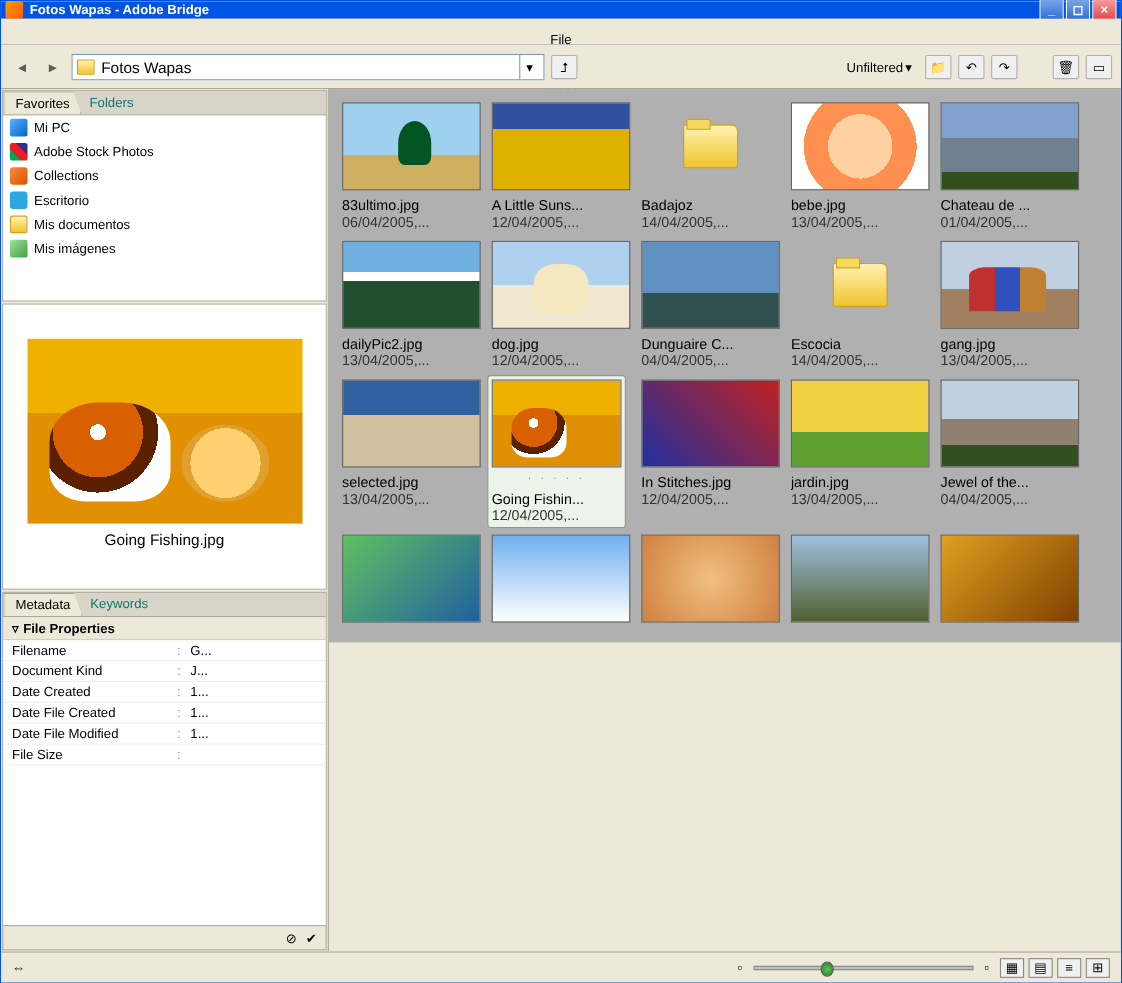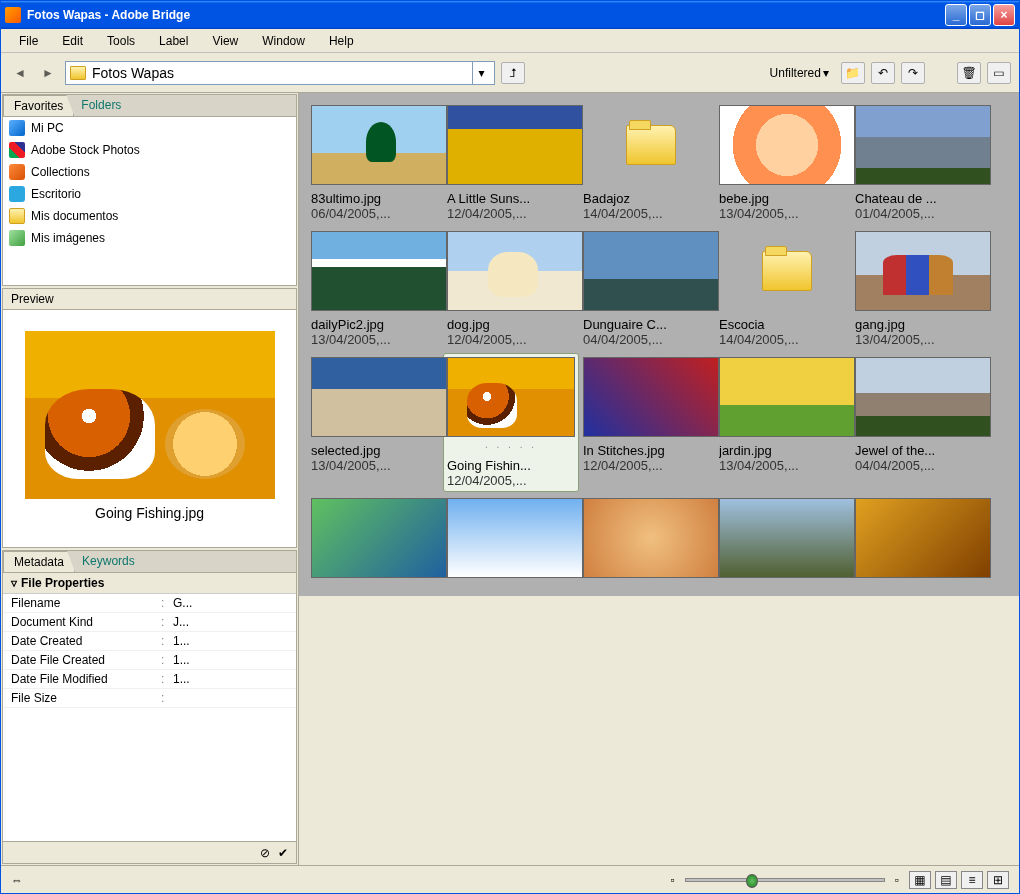--- a/index.html
+++ b/index.html
@@ -1,24 +1,24 @@
 <!DOCTYPE html>
 <html><head>
 <meta charset="utf-8">
 <style>
 * { box-sizing: border-box; margin: 0; padding: 0; font-family: Tahoma, Arial, sans-serif; font-size: 12px; }
 body { background: #ece9d8; width: 1020px; height: 894px; overflow: hidden; }
 .window { width: 1020px; height: 894px; border: 1px solid #0054e3; background: #ece9d8; display: flex; flex-direction: column; }
-.titlebar { height: 28px; background: linear-gradient(to bottom, #3a95ff 0%, #0054e3 8%, #0054e3 92%, #003dc0 100%); display: flex; align-items: center; padding: 0 4px; color: white; font-weight: bold; font-size: 14px; }
+.titlebar { height: 16px; background: linear-gradient(to bottom, #3a95ff 0%, #0054e3 8%, #0054e3 92%, #003dc0 100%); display: flex; align-items: center; padding: 0 4px; color: white; font-weight: bold; font-size: 14px; }
 .titlebar-icon { width: 16px; height: 16px; margin-right: 6px; background: linear-gradient(135deg,#ff9c00,#ff5a00); border-radius: 2px; }
 .titlebar-text { flex: 1; }
 .winbtns { display: flex; gap: 2px; }
 .winbtn { width: 22px; height: 22px; border: 1px solid #fff; border-radius: 3px; background: linear-gradient(to bottom,#7ba7e8,#2a6ad3); color: white; display: flex; align-items: center; justify-content: center; font-family: Arial; font-weight: bold; cursor: pointer; }
 .winbtn.close { background: linear-gradient(to bottom,#f5a0a0,#e04343); }
-.menubar { height: 24px; background: #ece9d8; display: flex; align-items: center; padding: 10px 8px; gap: 4px; border-bottom: 1px solid #c0c0c0; }
+.menubar { height: 24px; background: #ece9d8; display: flex; align-items: center; padding: 10px 8px; gap: 4px; border-bottom: 1px solid #c0c0c0; flex-direction: column; }
 .menuitem { padding: 2px 10px; cursor: pointer; }
 .toolbar { height: 40px; background: #ece9d8; display: flex; align-items: center; padding: 0 8px; gap: 6px; border-bottom: 1px solid #aca899; }
 .navarrow { width: 22px; height: 20px; display: flex; align-items: center; justify-content: center; cursor: pointer; opacity: .6; }
 .pathbox { flex: 0 0 430px; height: 24px; border: 1px solid #7f9db9; background: white; display: flex; align-items: center; padding: 0 4px; }
 .pathbox .foldericon { width: 16px; height: 14px; background: linear-gradient(to bottom,#fff2b0,#f0c52e); border: 1px solid #d0a020; border-radius: 1px; margin-right: 6px; }
 .pathbox-text { flex: 1; font-size: 14px; }
 .dropbtn { width: 18px; height: 22px; border-left: 1px solid #7f9db9; display: flex; align-items: center; justify-content: center; cursor: pointer; }
 .upbtn, .tbtn { width: 24px; height: 22px; border: 1px solid #b0b0b0; background: #f0f0f0; display: flex; align-items: center; justify-content: center; cursor: pointer; border-radius: 2px; }
 .spacer { flex: 1; }
 .unfilt { display: flex; align-items: center; gap: 2px; cursor: pointer; padding: 2px 6px; font-size: 13px; }
@@ -48,21 +48,21 @@
 .panel-meta { flex: 1; min-height: 0; }
 .meta-section { padding: 3px 8px; font-weight: bold; background: #ece9d8; border-bottom: 1px solid #ccc; display: flex; align-items: center; gap: 4px; }
 .metalist { flex: 1; overflow-y: auto; background: white; }
 .metarow { display: flex; padding: 2px 8px; border-bottom: 1px solid #f0f0f0; }
 .metarow .k { flex: 0 0 150px; }
 .metarow .sep { flex: 0 0 12px; color: #888; }
 .metarow .v { flex: 1; overflow: hidden; text-overflow: ellipsis; white-space: nowrap; }
 .meta-footer { height: 22px; display: flex; justify-content: flex-end; align-items: center; gap: 8px; padding: 0 8px; border-top: 1px solid #aca899; }
 .content { flex: 1; background: #b0b0b0; overflow-y: auto; padding: 12px; position: relative; }
 .grid { display: grid; grid-template-columns: repeat(5, 126px); gap: 10px 10px; }
-.cell { width: 136px; display: flex; flex-direction: column; cursor: pointer; }
+.cell { width: 126px; display: flex; flex-direction: column; cursor: pointer; }
 .cell.sel { background: #eef3ea; border: 1px solid #8aa078; border-radius: 3px; padding: 3px; margin: -4px; }
 .thumb { width: 100%; height: 80px; border: 1px solid #666; display: flex; align-items: center; justify-content: center; position: relative; overflow: hidden; }
 .thumb.folder { border: none; background: transparent; }
 .folder-ic { width: 50px; height: 40px; background: linear-gradient(to bottom,#fff2b0,#f0c52e); border: 1px solid #d0a020; border-radius: 2px 6px 2px 2px; position: relative; }
 .folder-ic::before { content:''; position:absolute; top:-6px; left:2px; width:20px; height:8px; background:#f5d860; border:1px solid #d0a020; border-radius: 2px 2px 0 0; }
 .fname { margin-top: 6px; font-size: 13px; white-space: nowrap; overflow: hidden; text-overflow: ellipsis; }
 .fdate { font-size: 13px; color: #333; white-space: nowrap; overflow: hidden; text-overflow: ellipsis; }
 .rating { font-size: 10px; color: #888; letter-spacing: 3px; text-align: center; padding: 2px 0; }
 .statusbar { height: 28px; background: #ece9d8; border-top: 1px solid #aca899; display: flex; align-items: center; padding: 0 10px; gap: 10px; }
 .status-text { flex: 0 0 300px; font-size: 13px; }
@@ -173,21 +173,20 @@
               <span>Mis documentos</span>
             </div>
             <div class="favitem">
               <div class="icon16 ic-img"></div>
               <span>Mis imágenes</span>
             </div>
           </div>
       </div>
 
       <div class="panel panel-preview">
-        <div class="preview-header">Preview</div>
         <div class="preview-img">
           <div class="pv-thumb"></div>
           <div class="pv-caption">Going Fishing.jpg</div>
         </div>
       </div>
 
       <div class="panel panel-meta">
         <div class="tabs">
           <div class="tab active">Metadata</div>
           <div class="tab">Keywords</div>

